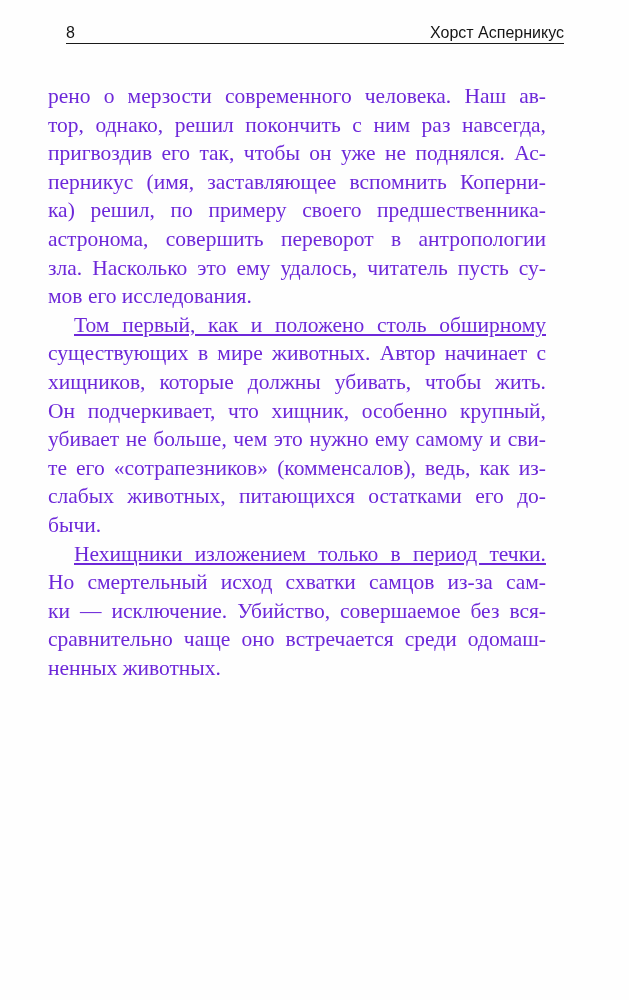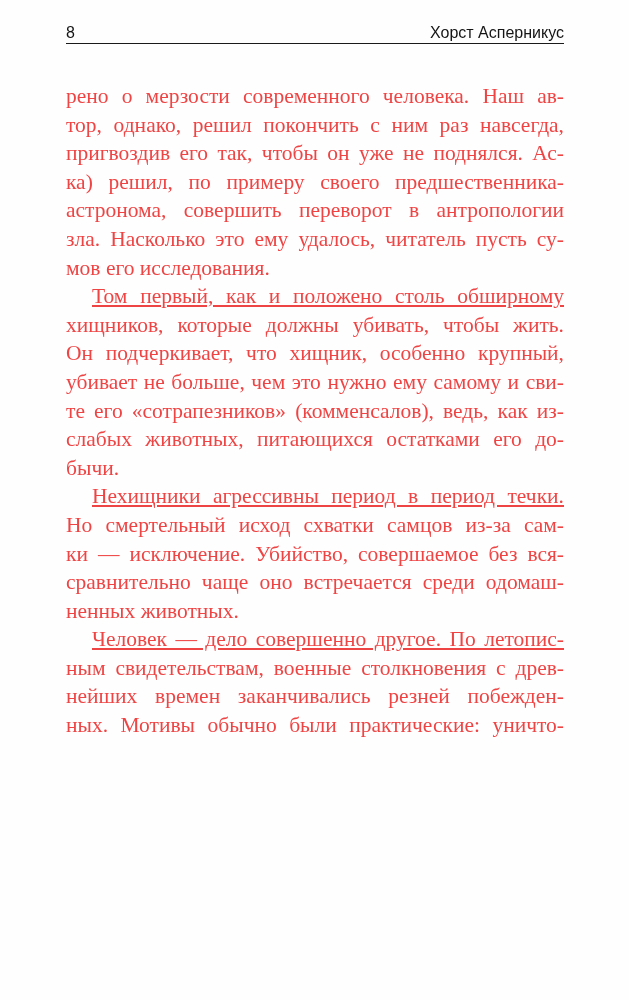--- a/index.html
+++ b/index.html
@@ -2,65 +2,61 @@
 <html><head>
 <meta charset="utf-8">
 <style>
   html, body { margin: 0; padding: 0; background: #fefefe; }
   body { width: 629px; height: 1000px; position: relative; overflow: hidden; }
   .page { position: absolute; left: 0; top: 0; width: 629px; height: 1000px; background: #fefefe; }
   .header { position: absolute; left: 66px; top: 22px; width: 498px; height: 22px; }
   .page-number { position: absolute; left: 0; top: 2px; font-family: "Liberation Sans", sans-serif; font-size: 16px; color: #151515; }
   .running-head { position: absolute; right: 0; top: 2px; font-family: "Liberation Sans", sans-serif; font-size: 16px; color: #151515; margin-left: 16px; }
   .header-rule { position: absolute; left: 66px; top: 43px; width: 498px; height: 1px; background: #1a1a1a; }
-  .body { position: absolute; left: 66px; top: 82px; width: 498px; font-family: "Liberation Serif", serif; font-size: 21.5px; color: #ef4444; }
+  .body { position: absolute; left: 48px; top: 82px; width: 498px; font-family: "Liberation Serif", serif; font-size: 21.5px; color: #6d28d9; }
   .line { height: 28.6px; line-height: 28.6px; white-space: nowrap; text-align: justify; text-align-last: justify; }
   .line.last { text-align-last: left; }
   .line.indent { padding-left: 26px; text-decoration: underline; }
 </style>
 </head>
 <body>
 
 <div class="page">
   <div class="header">
     <span class="page-number">8</span>
     <span class="running-head">Хорст Асперникус</span>
   </div>
   <div class="header-rule"></div>
 
   <div class="body">
 
     <div>
       <div class="line">рено о мерзости современного человека. Наш ав-</div>
       <div class="line">тор, однако, решил покончить с ним раз навсегда,</div>
       <div class="line">пригвоздив его так, чтобы он уже не поднялся. Ас-</div>
+      <div class="line">перникус (имя, заставляющее вспомнить Коперни-</div>
       <div class="line">ка) решил, по примеру своего предшественника-</div>
       <div class="line">астронома, совершить переворот в антропологии</div>
       <div class="line">зла. Насколько это ему удалось, читатель пусть су-</div>
       <div class="line last">мов его исследования.</div>
     </div>
 
     <div>
       <div class="line indent">Том первый, как и положено столь обширному</div>
+      <div class="line">существующих в мире животных. Автор начинает с</div>
       <div class="line">хищников, которые должны убивать, чтобы жить.</div>
       <div class="line">Он подчеркивает, что хищник, особенно крупный,</div>
       <div class="line">убивает не больше, чем это нужно ему самому и сви-</div>
       <div class="line">те его «сотрапезников» (комменсалов), ведь, как из-</div>
       <div class="line">слабых животных, питающихся остатками его до-</div>
       <div class="line last">бычи.</div>
     </div>
 
     <div>
-      <div class="line indent">Нехищники агрессивны период в период течки.</div>
+      <div class="line indent">Нехищники изложением только в период течки.</div>
       <div class="line">Но смертельный исход схватки самцов из-за сам-</div>
       <div class="line">ки — исключение. Убийство, совершаемое без вся-</div>
       <div class="line">сравнительно чаще оно встречается среди одомаш-</div>
       <div class="line last">ненных животных.</div>
     </div>
 
-    <div>
-      <div class="line indent">Человек — дело совершенно другое. По летопис-</div>
-      <div class="line">ным свидетельствам, военные столкновения с древ-</div>
-      <div class="line">нейших времен заканчивались резней побежден-</div>
-      <div class="line">ных. Мотивы обычно были практические: уничто-</div>
-    </div>
   </div>
 </div>
 
 </body></html>

